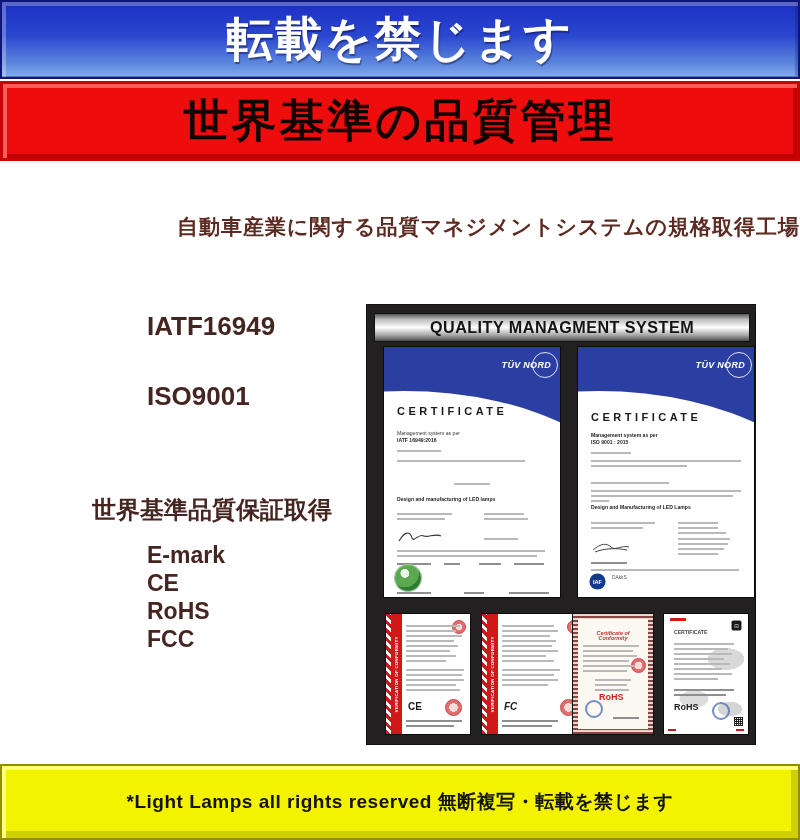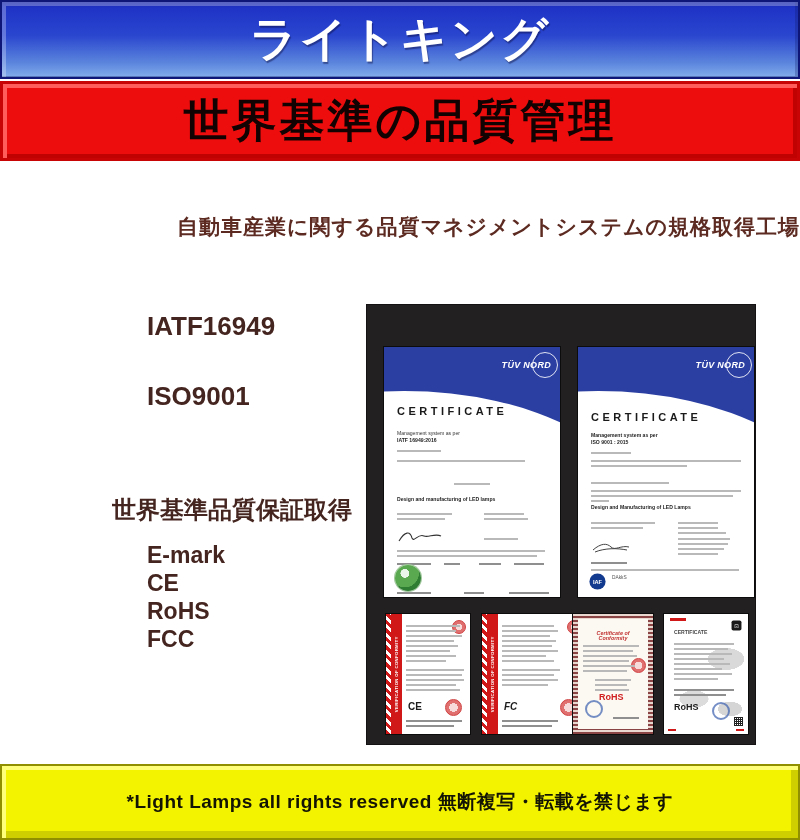--- a/index.html
+++ b/index.html
@@ -20,21 +20,21 @@
   .banner-red .t{color:#120202;font-size:45px;font-weight:bold;letter-spacing:3px;}
 
   
   .intro{position:absolute;left:0;top:213px;width:800px;text-align:right;
     color:#5c2a20;font-size:21px;font-weight:600;letter-spacing:1px;}
 
   
   .lbl{position:absolute;color:#45251f;font-weight:600;}
   .lbl-iatf{left:147px;top:311px;font-size:26px;}
   .lbl-iso{left:147px;top:381px;font-size:26px;}
-  .lbl-head{left:112px;top:494px;font-size:24px;}
+  .lbl-head{left:92px;top:494px;font-size:24px;}
   .marks{position:absolute;left:147px;top:541px;color:#45251f;font-size:23px;font-weight:600;line-height:28px;}
 
   
   .panel{position:absolute;left:366px;top:304px;width:390px;height:441px;
     background:#232021;border:1px solid #141213;box-sizing:border-box;}
   .panel-header{position:absolute;left:7px;top:8px;width:374px;height:27px;
     background:linear-gradient(180deg,#585858 0%,#bdbdbd 20%,#fdfdfd 50%,#a8a8a8 78%,#4c4c4c 100%);
     border:1px solid #111;display:flex;align-items:center;justify-content:center;}
   .panel-header .t{color:#141414;font-size:17px;font-weight:600;letter-spacing:.5px;transform:scaleX(.95);white-space:nowrap;}
   .brand{position:absolute;left:0;top:292px;width:390px;text-align:center;color:#f4f4f4;
@@ -103,41 +103,44 @@
   .banner-yellow{position:absolute;left:0;top:764px;width:800px;height:76px;background:#f3f300;
     box-sizing:border-box;border:2px solid #8f8f00;
     box-shadow:inset 4px 4px 0 #ffff7a, inset -7px -7px 0 #cfcf00;
     display:flex;align-items:center;justify-content:center;}
   .banner-yellow .t{color:#141405;font-size:19px;font-weight:600;letter-spacing:.5px;}
 </style>
 </head>
 <body>
 
 <div class="banner-blue">
-  <span class="t">ライトキング</span>
+  <span class="t">転載を禁じます</span>
 </div>
 
 <div class="banner-red">
   <span class="t">世界基準の品質管理</span>
 </div>
 
 <div class="intro">自動車産業に関する品質マネジメントシステムの規格取得工場</div>
 
 <div class="lbl lbl-iatf">IATF16949</div>
 <div class="lbl lbl-iso">ISO9001</div>
 <div class="lbl lbl-head">世界基準品質保証取得</div>
 <div class="marks">
   <div>E-mark</div>
   <div>CE</div>
   <div>RoHS</div>
   <div>FCC</div>
 </div>
 
 <div class="panel">
 
+  <div class="panel-header">
+    <span class="t">QUALITY MANAGMENT SYSTEM</span>
+  </div>
 
   <div class="cert cert-l">
     <div class="swoosh"></div>
     <div class="tuv-circle"></div>
     <div class="tuv">TÜV NORD</div>
     <div class="cert-title" style="top:58px;">CERTIFICATE</div>
     <div class="microtxt m55" style="left:13px;top:84px;">Management system as per</div>
     <div class="microtxt m55 mb" style="left:13px;top:91px;">IATF 16949:2016</div>
     <div class="skelgrp" style="left:13px;top:100px;width:60px;">
       <div class="skel" style="width:44px;"></div>

